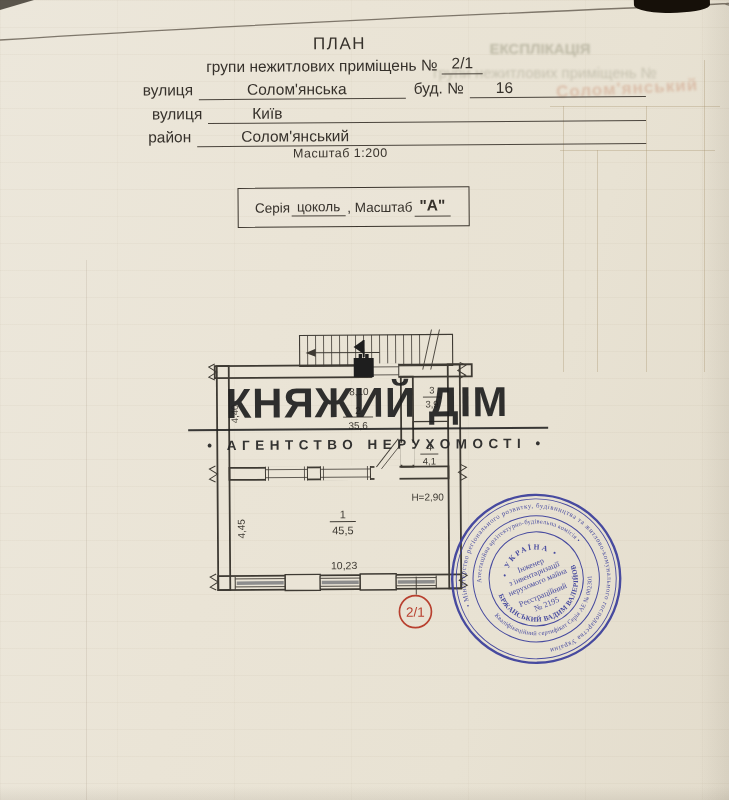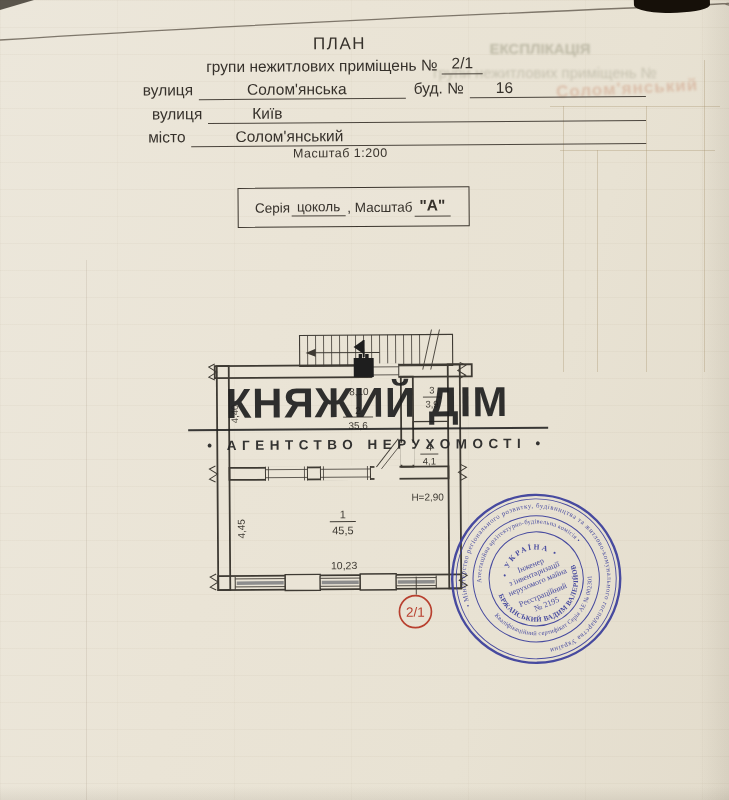--- a/index.html
+++ b/index.html
@@ -87,21 +87,21 @@
       <span class="lbl" style="padding-left:8px;">буд. №</span>
       <span class="fill" style="width:150px;padding-left:26px;">16</span>
     </div>
 
     <div class="row" style="left:152px;top:106px;width:494px;">
       <span class="lbl">вулиця</span>
       <span class="fill" style="flex:1;padding-left:44px;">Київ</span>
     </div>
 
     <div class="row" style="left:148px;top:129px;width:498px;">
-      <span class="lbl">місто</span>
+      <span class="lbl">район</span>
       <span class="fill" style="flex:1;padding-left:44px;">Солом'янський</span>
     </div>
 
     <div class="scale">Масштаб 1:200</div>
 
     <div class="floor-box">
       <span>Серія</span>
       <span class="u">цоколь</span>
       <span>, Масштаб</span>
       <span class="u letter">"А"</span>

